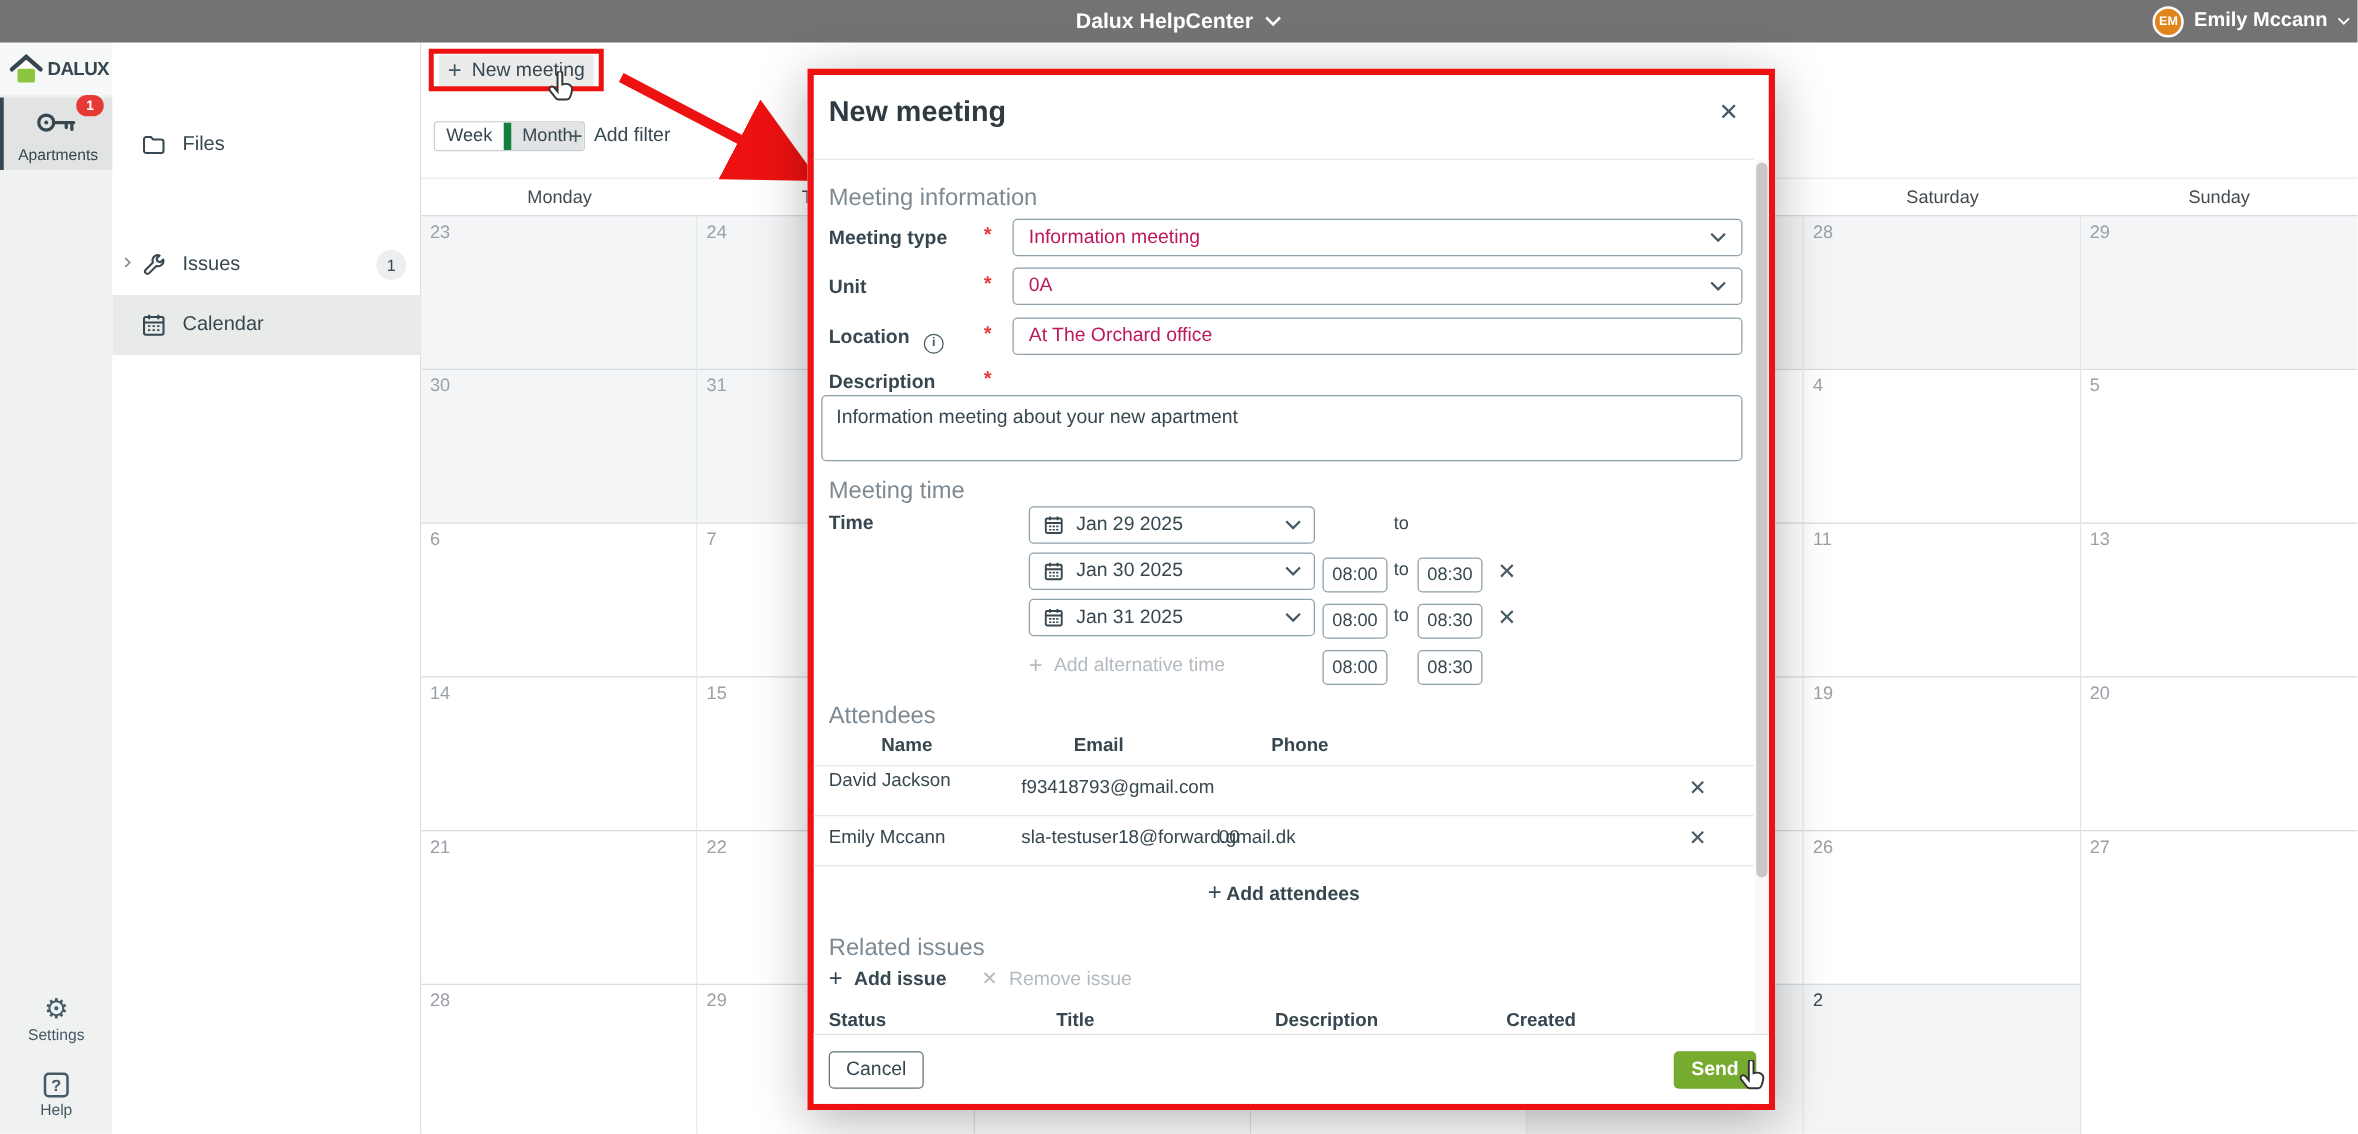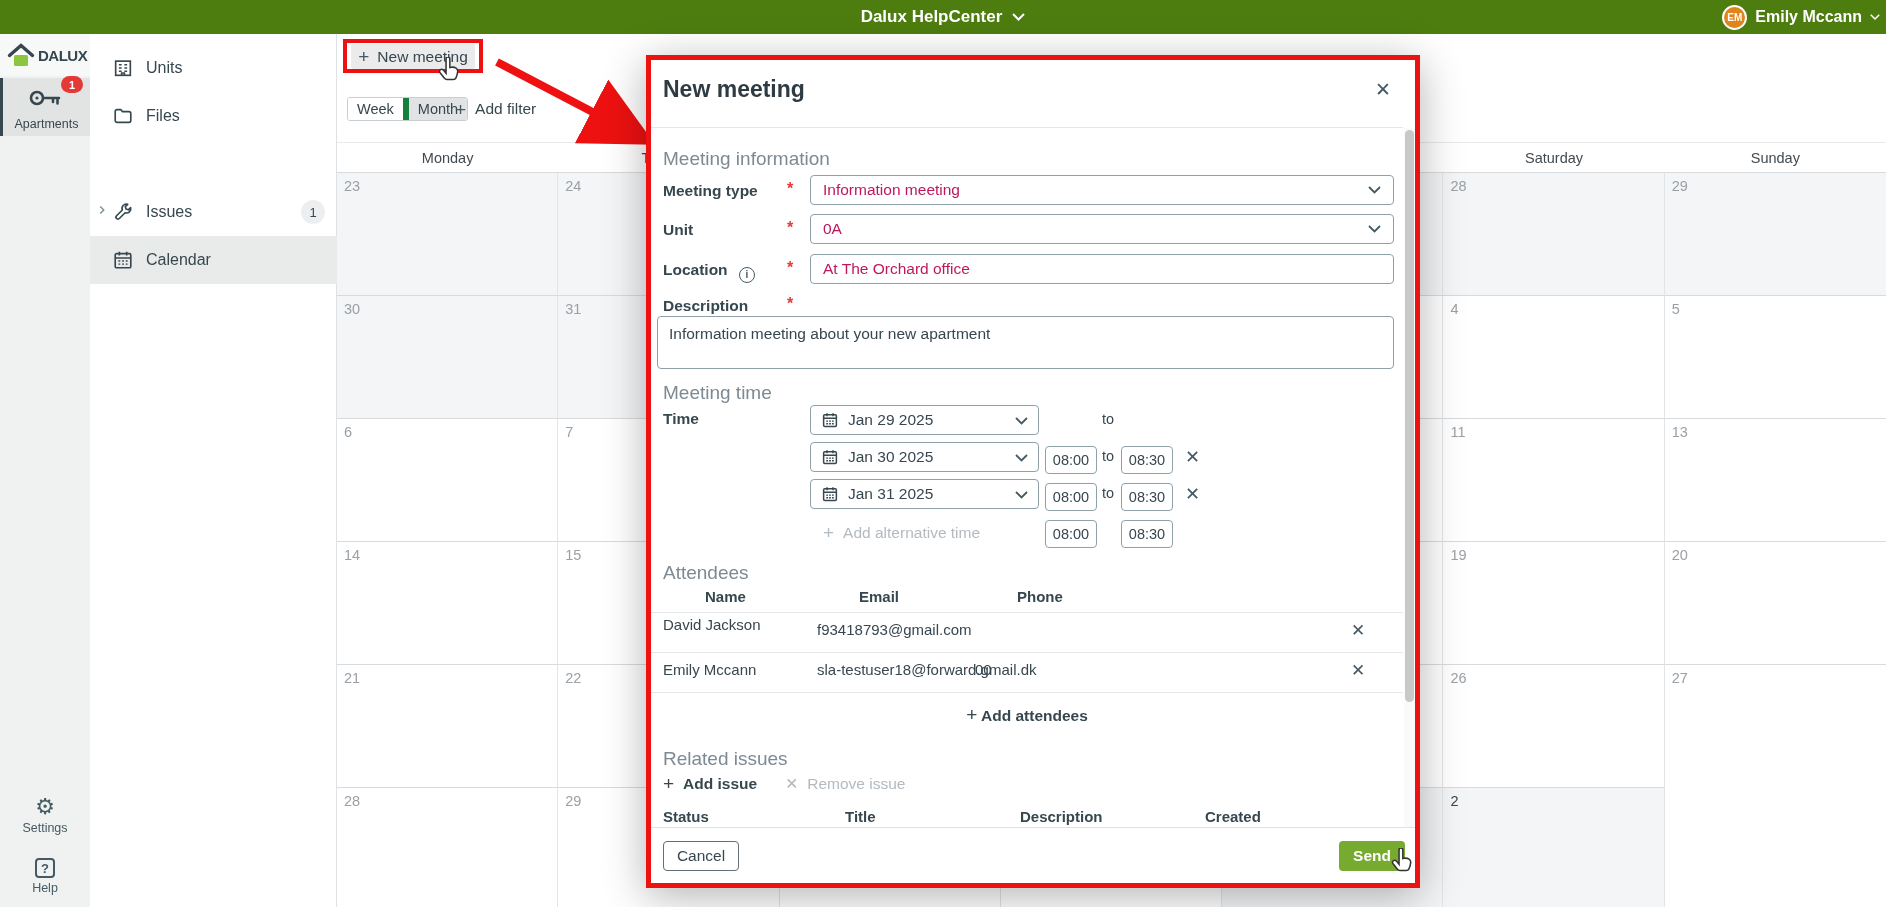--- a/index.html
+++ b/index.html
@@ -1,20 +1,20 @@
 <!DOCTYPE html>
 <html><head>
 <meta charset="utf-8">
 <style>
   * { margin:0; padding:0; box-sizing:border-box; }
   html,body { width:1886px; height:907px; overflow:hidden; background:#fff;
     font-family:"Liberation Sans", sans-serif; color:#37474f; }
 
   
-  #topbar { position:absolute; left:0; top:0; width:1886px; height:34px; background:#4d7c0f;
+  #topbar { position:absolute; left:0; top:0; width:1886px; height:34px; background:#737373;
     display:flex; align-items:center; justify-content:center; z-index:20; }
   #topbar-title { color:#fff; font-size:17px; font-weight:bold; display:flex; align-items:center; gap:10px; }
   #topbar-title svg { display:block; }
   #user-cluster { position:absolute; right:6px; top:0; height:34px; display:flex; align-items:center; gap:8px; }
   #avatar { width:25px; height:25px; border-radius:50%; background:#e0851c; border:2px solid #fff;
     color:#fff; font-size:10px; font-weight:bold; display:flex; align-items:center; justify-content:center; }
   #user-name { color:#fff; font-size:16px; font-weight:bold; }
 
   
   #rail { position:absolute; left:0; top:34px; width:90px; height:873px; background:#f0f1f1; z-index:10; }
@@ -92,21 +92,21 @@
   .sec-heading { position:absolute; left:12px; font-size:19px; color:#7d8a93; }
   .fld-label { position:absolute; left:12px; font-size:15.5px; font-weight:bold; color:#37474f; }
   .req { position:absolute; left:136px; color:#e53935; font-size:16px; font-weight:bold; }
   .fld-select, .fld-input { position:absolute; left:159px; width:584px; height:30px;
     border:1px solid #8fa0a9; border-radius:4px; background:#fff; display:flex; align-items:center;
     padding:0 12px; font-size:15.5px; color:#be185d; cursor:pointer; }
   .fld-select .chev { margin-left:auto; }
   #desc-textarea { position:absolute; left:6px; top:256px; width:737px; height:53px;
     border:1px solid #8fa0a9; border-radius:4px; font-size:15.5px; color:#37474f; padding:8px 11px;
     font-family:"Liberation Sans",sans-serif; resize:none; }
-  .time-row { position:absolute; left:0; width:764px; height:30px; }
+  .time-row { position:absolute; left:13px; width:764px; height:30px; }
   .date-select { position:absolute; left:159px; top:0; width:229px; height:30px; border:1px solid #8fa0a9;
     border-radius:4px; display:flex; align-items:center; gap:9px; padding:0 10px; font-size:15.5px; cursor:pointer; }
   .date-select .chev { margin-left:auto; }
   .time-input { position:absolute; top:1px; width:52px; height:28px; border:1px solid #8fa0a9; border-radius:4px;
     display:flex; align-items:center; justify-content:center; font-size:14.5px; color:#37474f;margin-top:40px; }
   .time-to { position:absolute; left:451px; top:6px; font-size:14.5px; color:#37474f; }
   .row-x { position:absolute; left:534px; top:4px; font-size:18px; color:#455a64; cursor:pointer; }
   #add-alt { position:absolute; left:172px; top:463px; font-size:15.5px; color:#b3bac0; display:flex;
     gap:9px; align-items:center; cursor:default; }
   #add-alt .plus-glyph { color:#b3bac0; }
@@ -175,29 +175,20 @@
     <div class="glyph">⚙</div>
     <div class="lbl">Settings</div>
   </div>
   <div class="rail-foot" style="top:824px;">
     <div id="help-icon-box">?</div>
     <div class="lbl">Help</div>
   </div>
 </div>
 
 <div id="sidebar">
-    <div class="side-item" style="top:10px;">
-      <span style="display:flex;">
-        <svg width="22" height="22" viewBox="0 0 24 24" fill="none" stroke="#37474f" stroke-width="1.8">
-          <rect x="4" y="4.5" width="16" height="15.5"></rect>
-          <path d="M7.5 8.5h3M7.5 12h3M7.5 15.5h3M13.5 8.5h3M13.5 12h3M13.5 15.5h3M10.5 20v-2.5h3V20"></path>
-        </svg>
-      </span>
-      <span>Units</span>
-    </div>
     <div class="side-item" style="top:58px;">
       <span style="display:flex;">
         <svg width="22" height="22" viewBox="0 0 24 24" fill="none" stroke="#37474f" stroke-width="1.8">
           <path d="M3.5 7c0-1.1.9-2 2-2h4l2 2.2h7c1.1 0 2 .9 2 2V17c0 1.1-.9 2-2 2h-13c-1.1 0-2-.9-2-2z"></path>
         </svg>
       </span>
       <span>Files</span>
     </div>
     <div class="side-item" style="top:154px;">
       <span class="chev"><svg width="14" height="14" viewBox="0 0 24 24" fill="none" stroke="#7c8d96" stroke-width="2.4">

